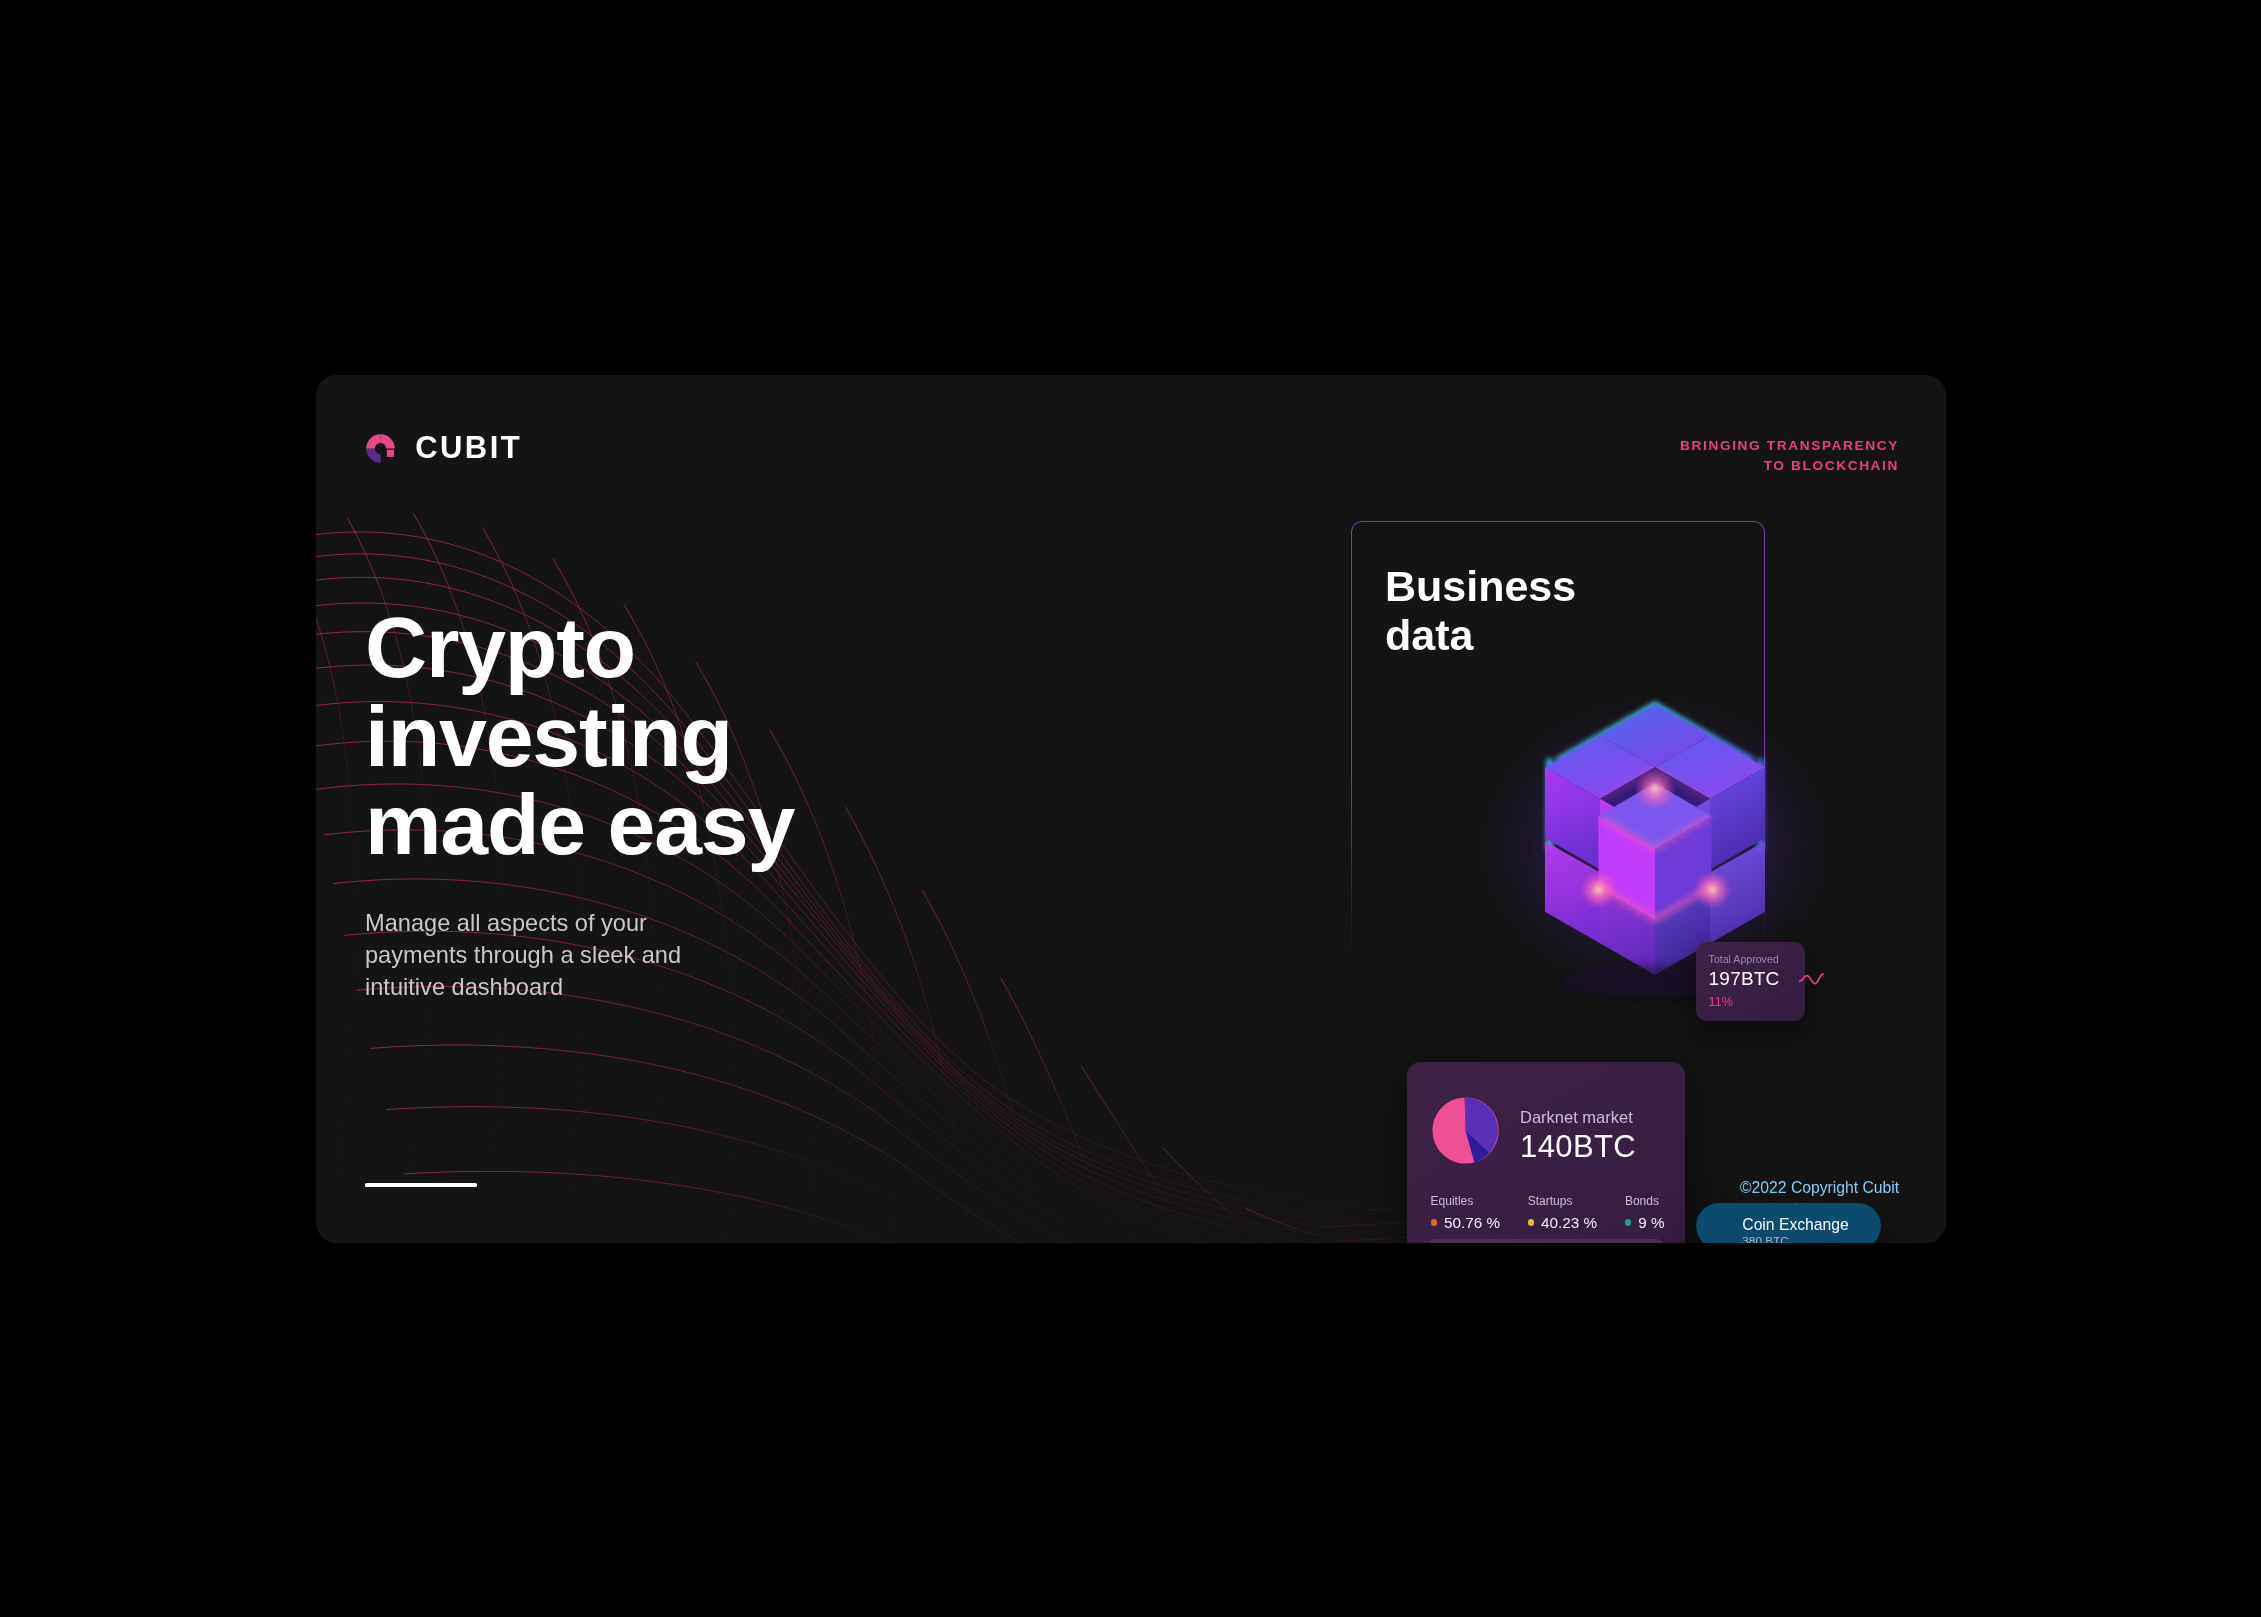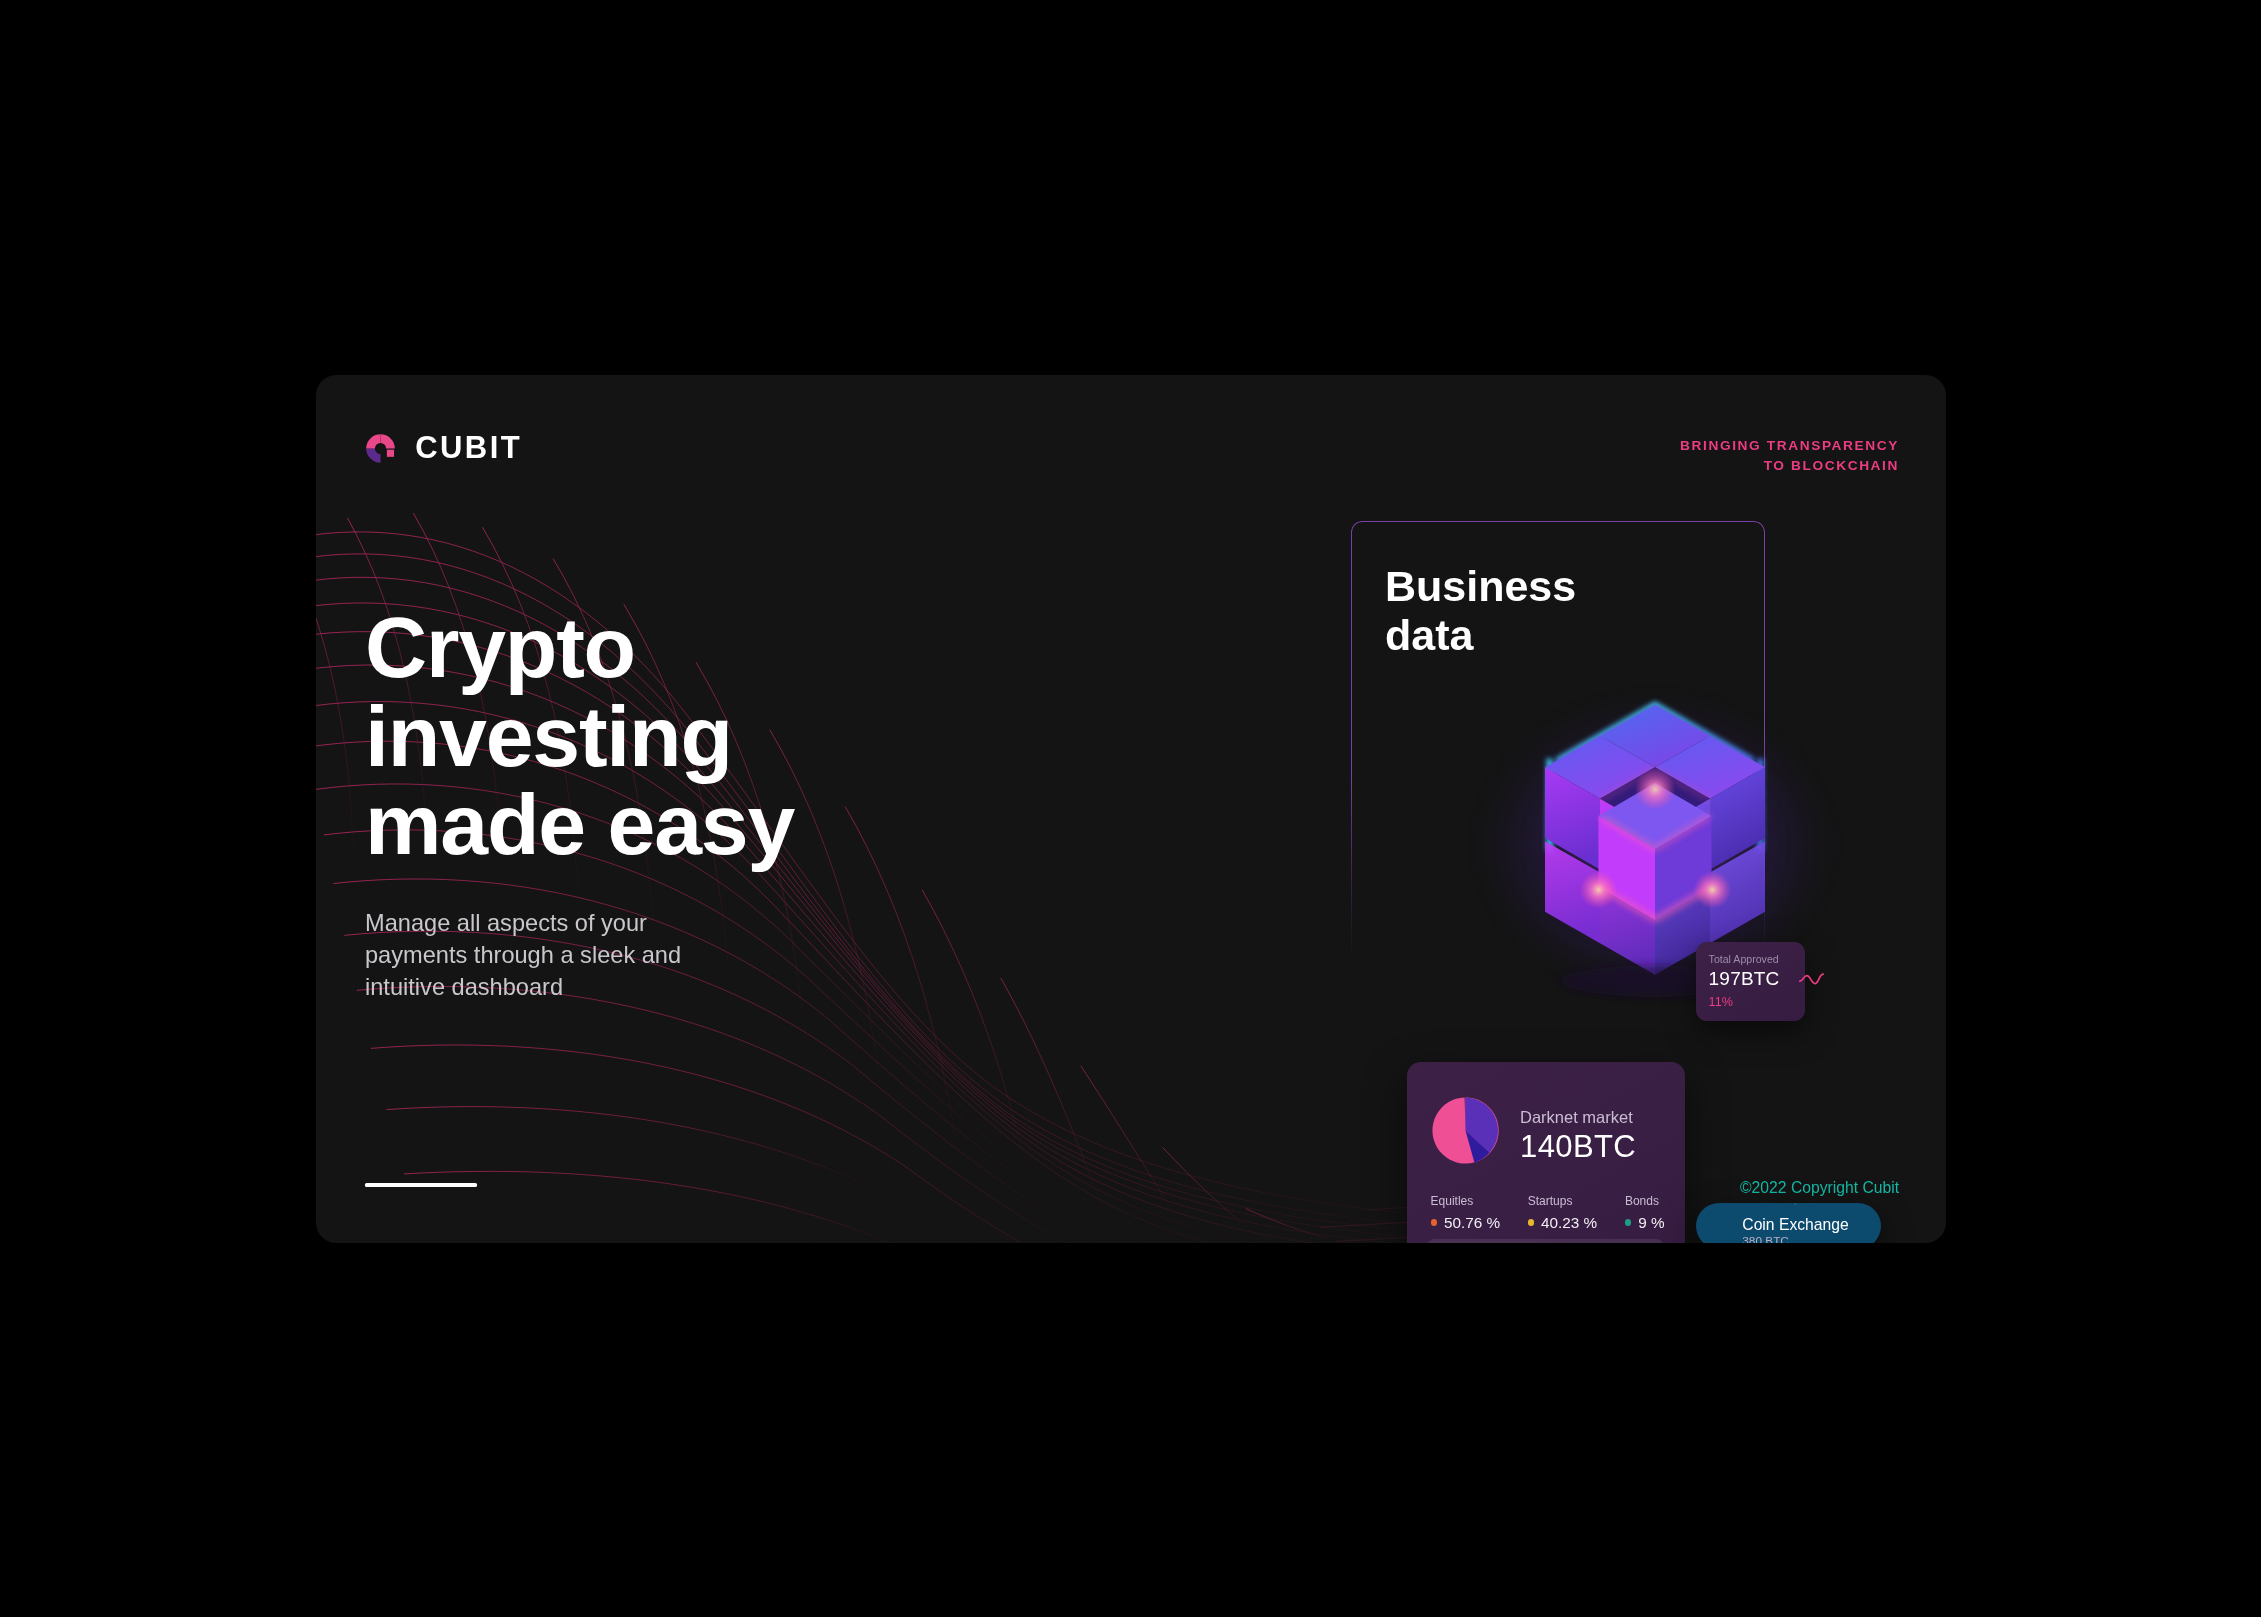--- a/index.html
+++ b/index.html
@@ -77,21 +77,21 @@
     white-space:pre-line;
   }
   #rule {
     position:absolute; left:49px; top:808px;
     width:112px; height:3.9px;
     background:#ffffff;
     border-radius:1.6px;
   }
   #copyright {
     position:absolute; right:47px; top:804px;
-    color:#14b8a6;
+    color:#7dd3fc;
     font-size:15.7px;
   }
 
   
   #bd-frame {
     position:absolute; left:1035px; top:146px;
     width:414px; height:440px;
     border:1.3px solid #7B3FA8;
     border-radius:11px;
     border-bottom:none;

